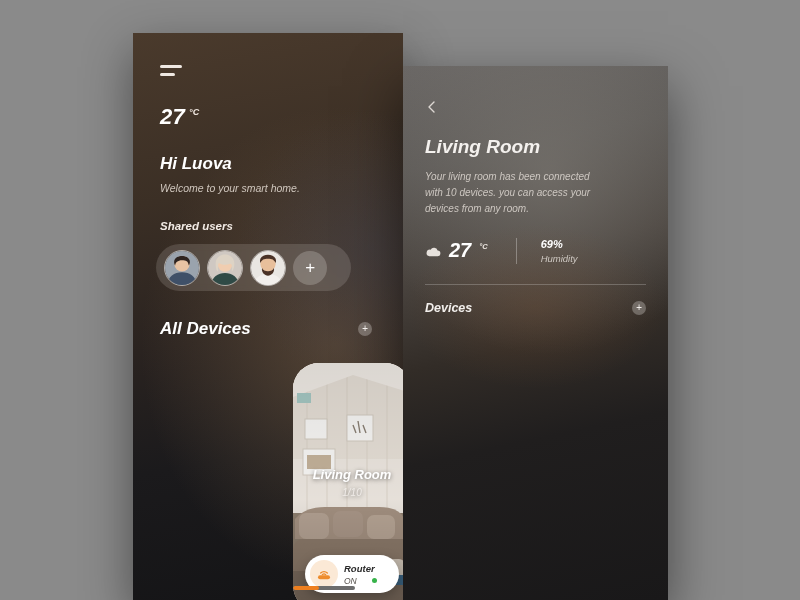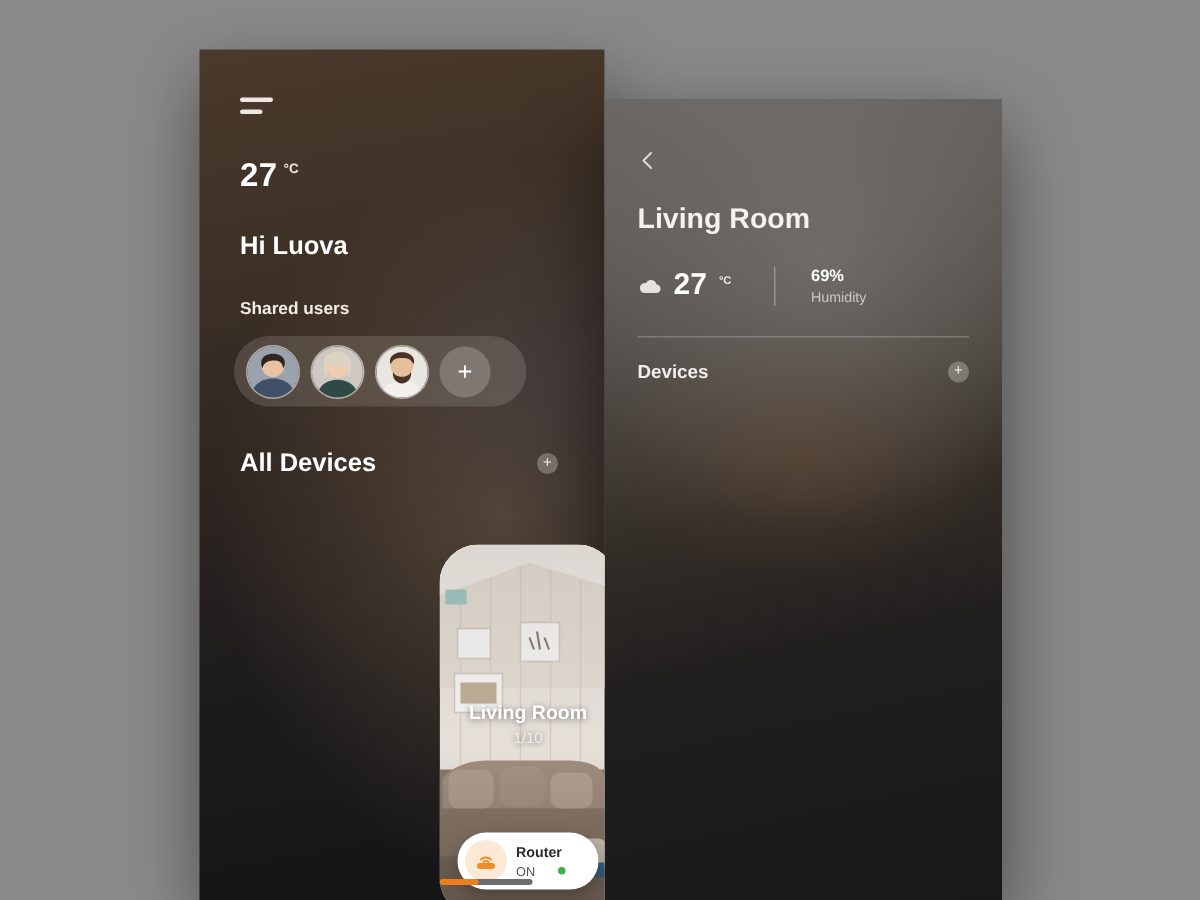--- a/index.html
+++ b/index.html
@@ -2,21 +2,21 @@
 <html><head>
 <meta charset="utf-8">
 <style>
   * { box-sizing: border-box; margin: 0; padding: 0; }
   html, body {
     width: 800px; height: 600px;
     background: #8a8a8a;
     font-family: "Liberation Sans", sans-serif;
     overflow: hidden;
   }
-  #stage { position: relative; width: 784px; height: 600px; }
+  #stage { position: relative; width: 784px; height: 600px; font-style: italic; }
 
   
   .phone-left {
     position: absolute; left: 133px; top: 33px;
     width: 270px; height: 567px;
     overflow: hidden;
     background:
       radial-gradient(120% 70% at 75% 55%, rgba(120,95,70,.55) 0%, rgba(40,32,26,0) 60%),
       linear-gradient(170deg, #4a3a2c 0%, #3b2f25 28%, #2a2320 52%, #1b1a1c 72%, #141416 100%);
     box-shadow: 0 18px 46px rgba(0,0,0,.45);
@@ -129,20 +129,21 @@
         <i></i>
         <i></i>
       </div>
 
       <div class="temp-row">
         <span class="temp-big">27</span>
         <span class="temp-unit">°C</span>
       </div>
 
       <div class="greet">Hi Luova</div>
+      <div class="greet-sub">Welcome to your smart home.</div>
 
       <div class="sec-label">Shared users</div>
 
       <div class="users-pill">
         <div class="avatar">
           <svg viewBox="0 0 40 40">
               <rect width="40" height="40" fill="#9aa3ad"></rect>
               <circle cx="20" cy="15" r="9" fill="#e8c3a3"></circle>
               <path d="M3 40c0-10 8-15 17-15s17 5 17 15z" fill="#3f5068"></path>
               <path d="M11 11c2-7 16-7 18 0 1 4-1 6-1 6-1-5-3-6-8-6s-8 3-8 6c0 0-2-2-1-6z" fill="#2e2420"></path>
@@ -236,20 +237,21 @@
   <div class="phone-right">
     <div class="r-pad">
 
       <div class="back-arrow">
         <svg viewBox="0 0 14 14" width="14" height="14">
             <path d="M9 2 L4 7 L9 12" stroke="#ddd8d3" stroke-width="1.4" fill="none" stroke-linecap="round" stroke-linejoin="round"></path>
           </svg>
       </div>
 
       <div class="room-title">Living Room</div>
+      <div class="room-desc">Your living room has been connected with 10 devices. you can access your devices from any room.</div>
 
       <div class="wx-row">
         <div class="wx-left">
           <span style="margin-top:4px">
             <svg width="16" height="12" viewBox="0 0 22 14">
                 <path d="M6 13h11a4 4 0 0 0 .3-8 5.2 5.2 0 0 0-9.6-1.2A4 4 0 0 0 6 13z" fill="#e6e1dc"></path>
               </svg>
           </span>
           <span class="wx-temp">27</span>
           <span class="wx-unit">°C</span>

